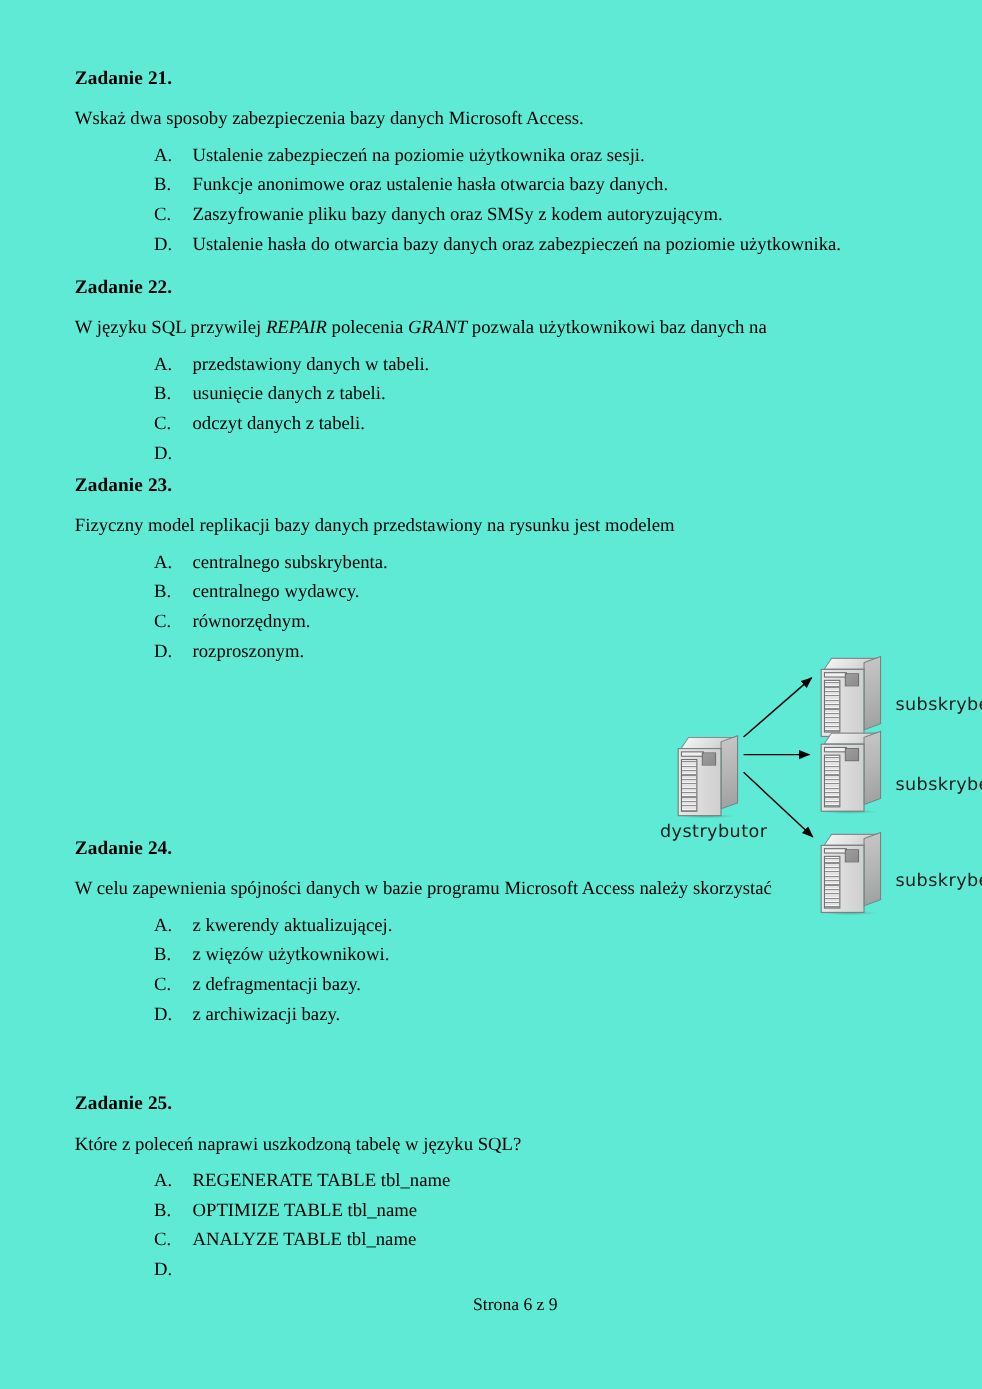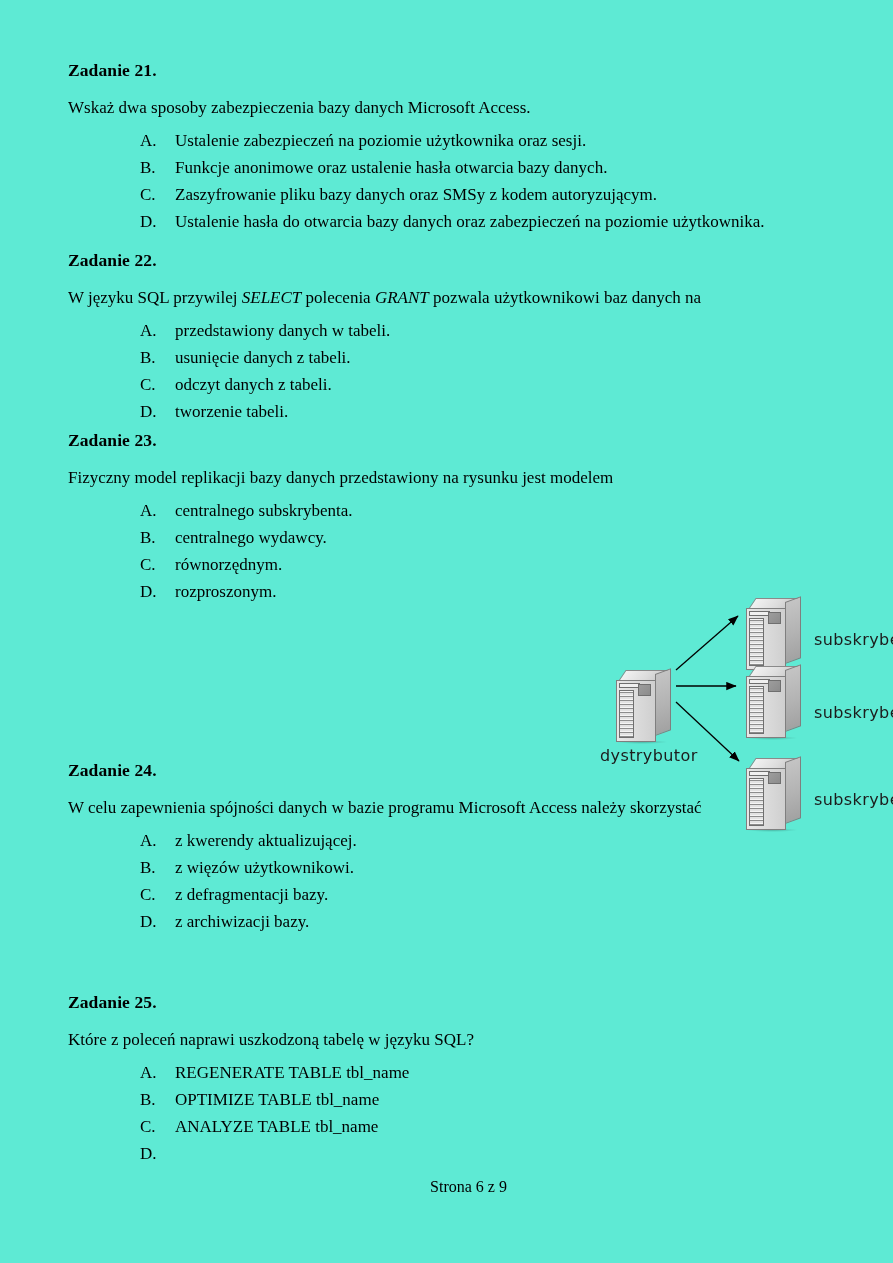--- a/index.html
+++ b/index.html
@@ -212,37 +212,36 @@
         </li>
         <li class="option">
           <span class="option-letter">D.</span>
           <span class="option-text">Ustalenie hasła do otwarcia bazy danych oraz zabezpieczeń na poziomie użytkownika.</span>
         </li>
       </ul>
     </section>
 
     <section class="task" id="task-22">
       <h2 class="task-heading">Zadanie 22.</h2>
-      <p class="task-stem"><span>W języku SQL przywilej </span><span class="ital">SELECT</span><span> polecenia </span><span class="ital">GRANT</span><span> pozwala użytkownikowi baz danych na</span></p>
+      <p class="task-stem"><span>W języku SQL przywilej </span><span class="ital">REPAIR</span><span> polecenia </span><span class="ital">GRANT</span><span> pozwala użytkownikowi baz danych na</span></p>
       <ul class="options">
         <li class="option">
           <span class="option-letter">A.</span>
           <span class="option-text">przedstawiony danych w tabeli.</span>
         </li>
         <li class="option">
           <span class="option-letter">B.</span>
           <span class="option-text">usunięcie danych z tabeli.</span>
         </li>
         <li class="option">
           <span class="option-letter">C.</span>
           <span class="option-text">odczyt danych z tabeli.</span>
         </li>
         <li class="option">
           <span class="option-letter">D.</span>
-          <span class="option-text">tworzenie tabeli.</span>
         </li>
       </ul>
     </section>
 
     <section class="task" id="task-23">
       <h2 class="task-heading">Zadanie 23.</h2>
       <p class="task-stem" style="width:620px;white-space:nowrap;">Fizyczny model replikacji bazy danych przedstawiony na rysunku jest modelem</p>
       <ul class="options">
         <li class="option">
           <span class="option-letter">A.</span>

